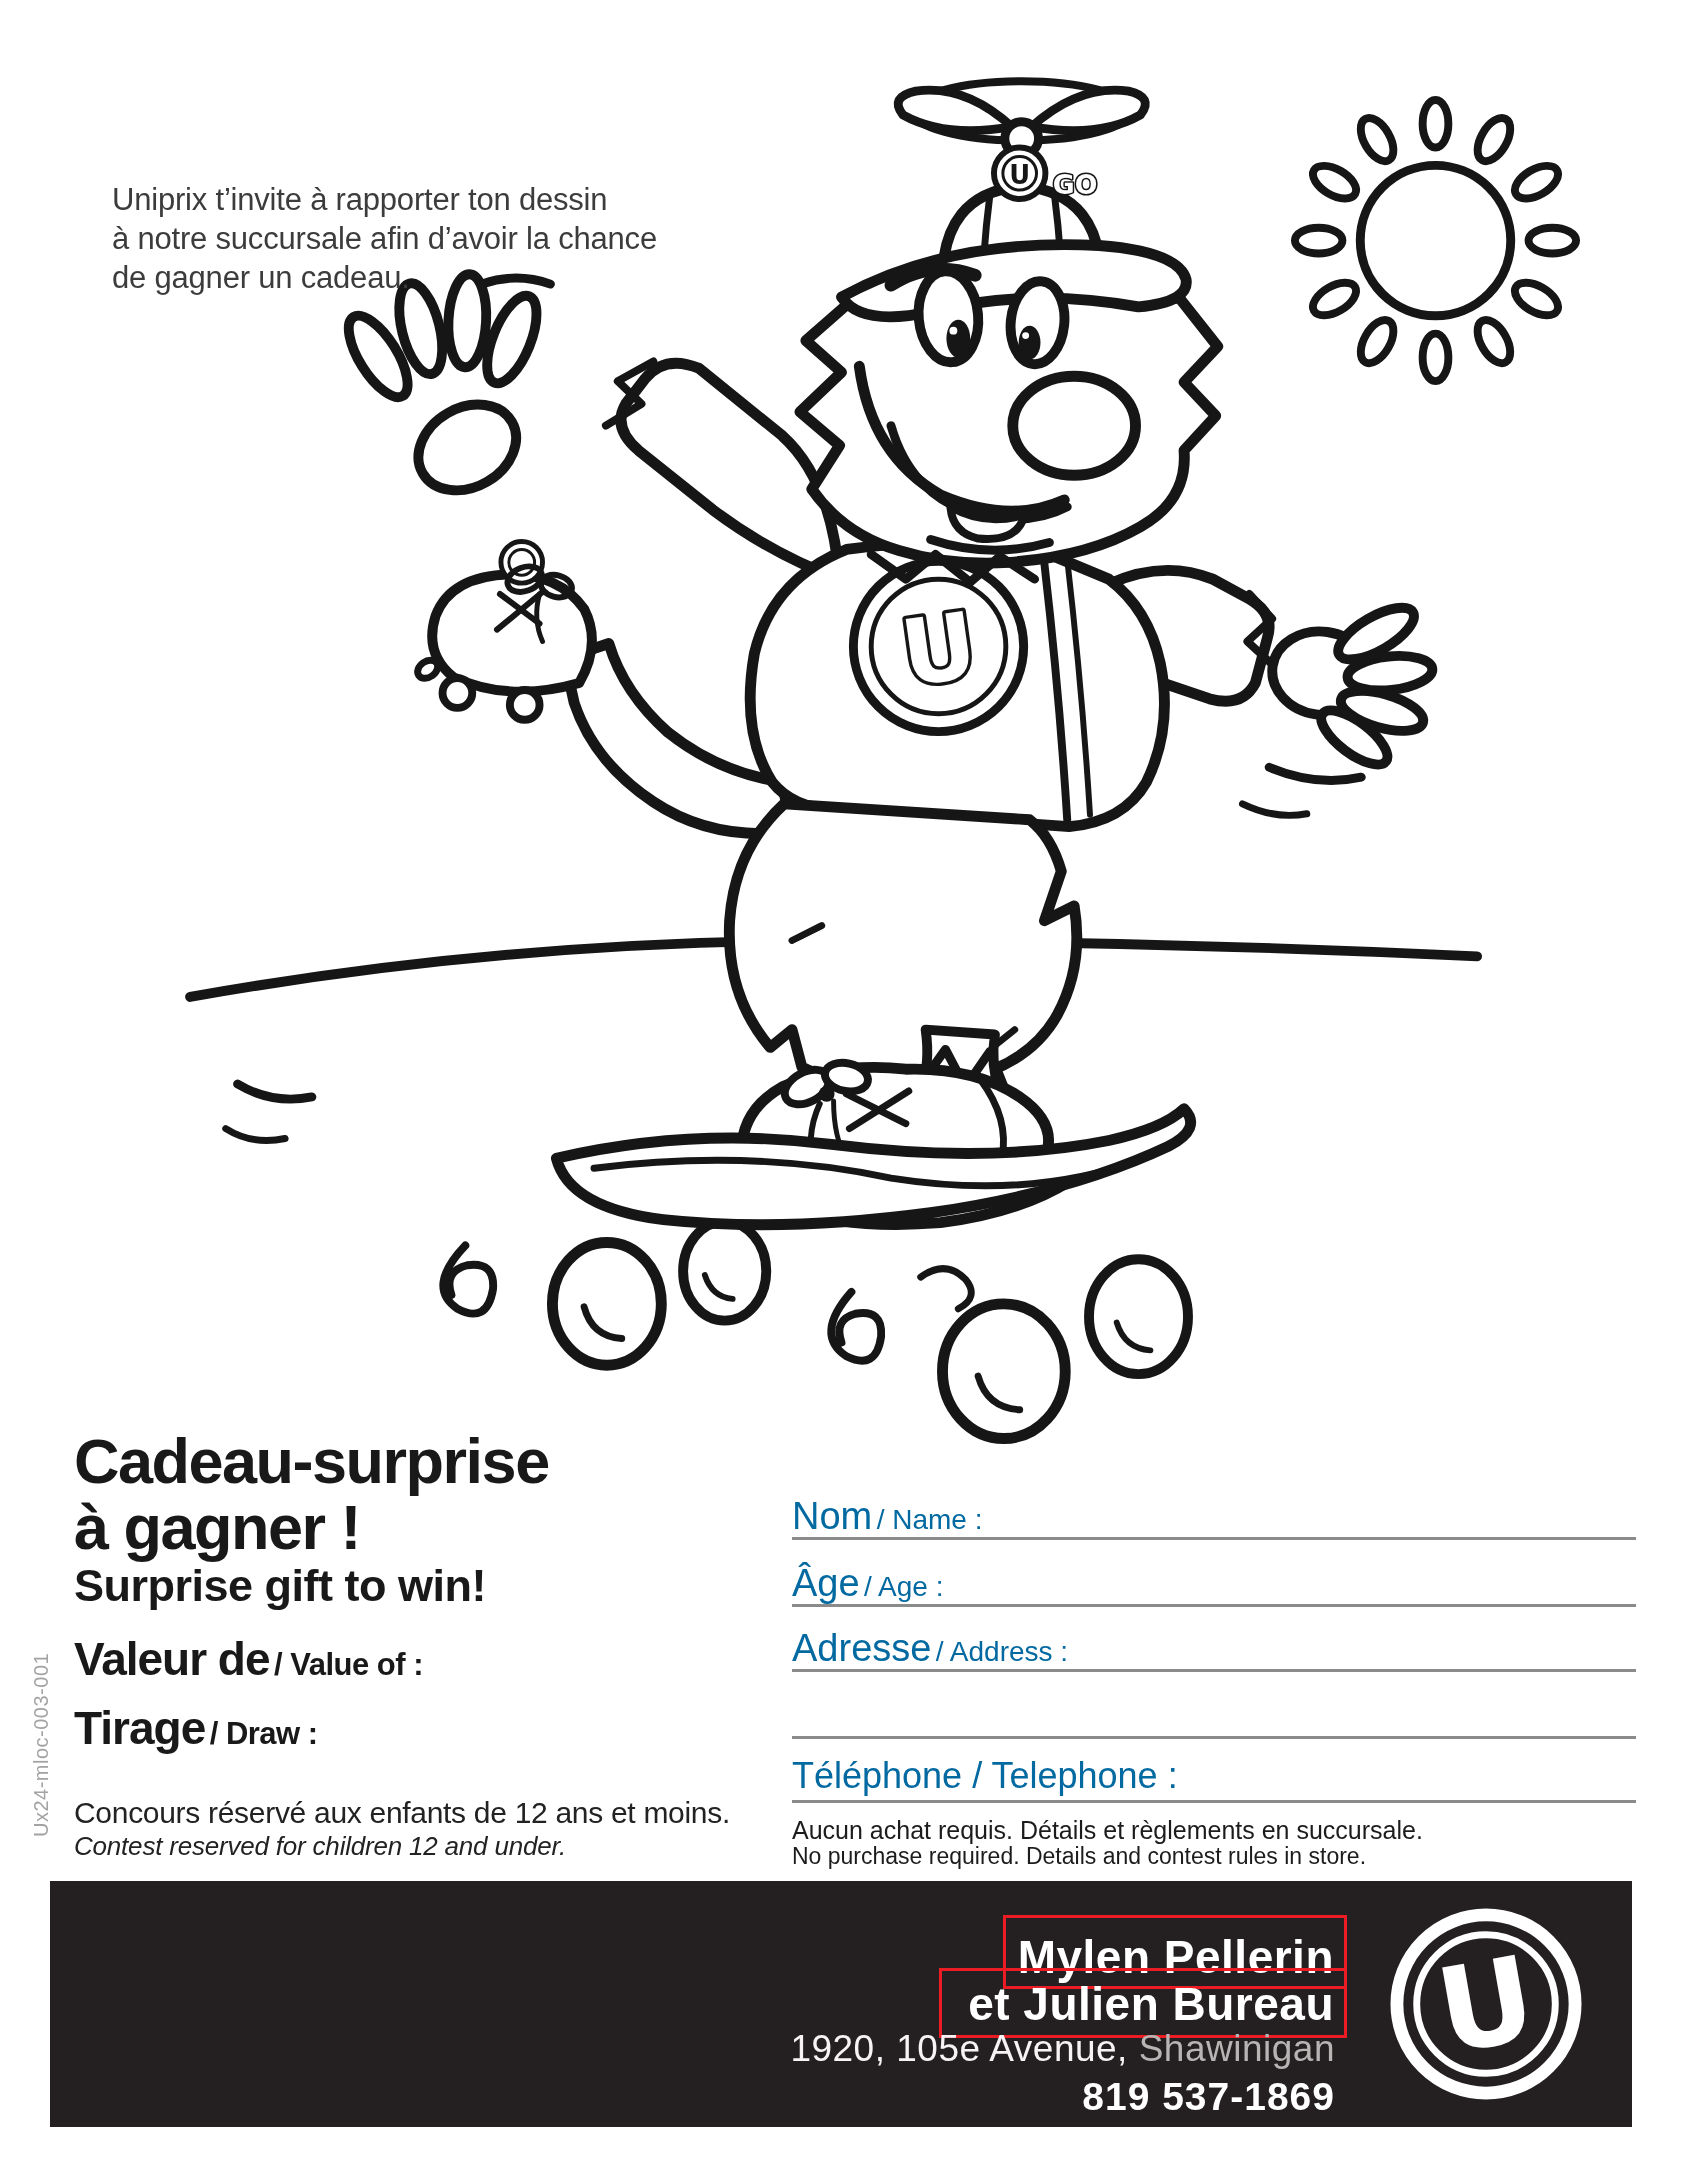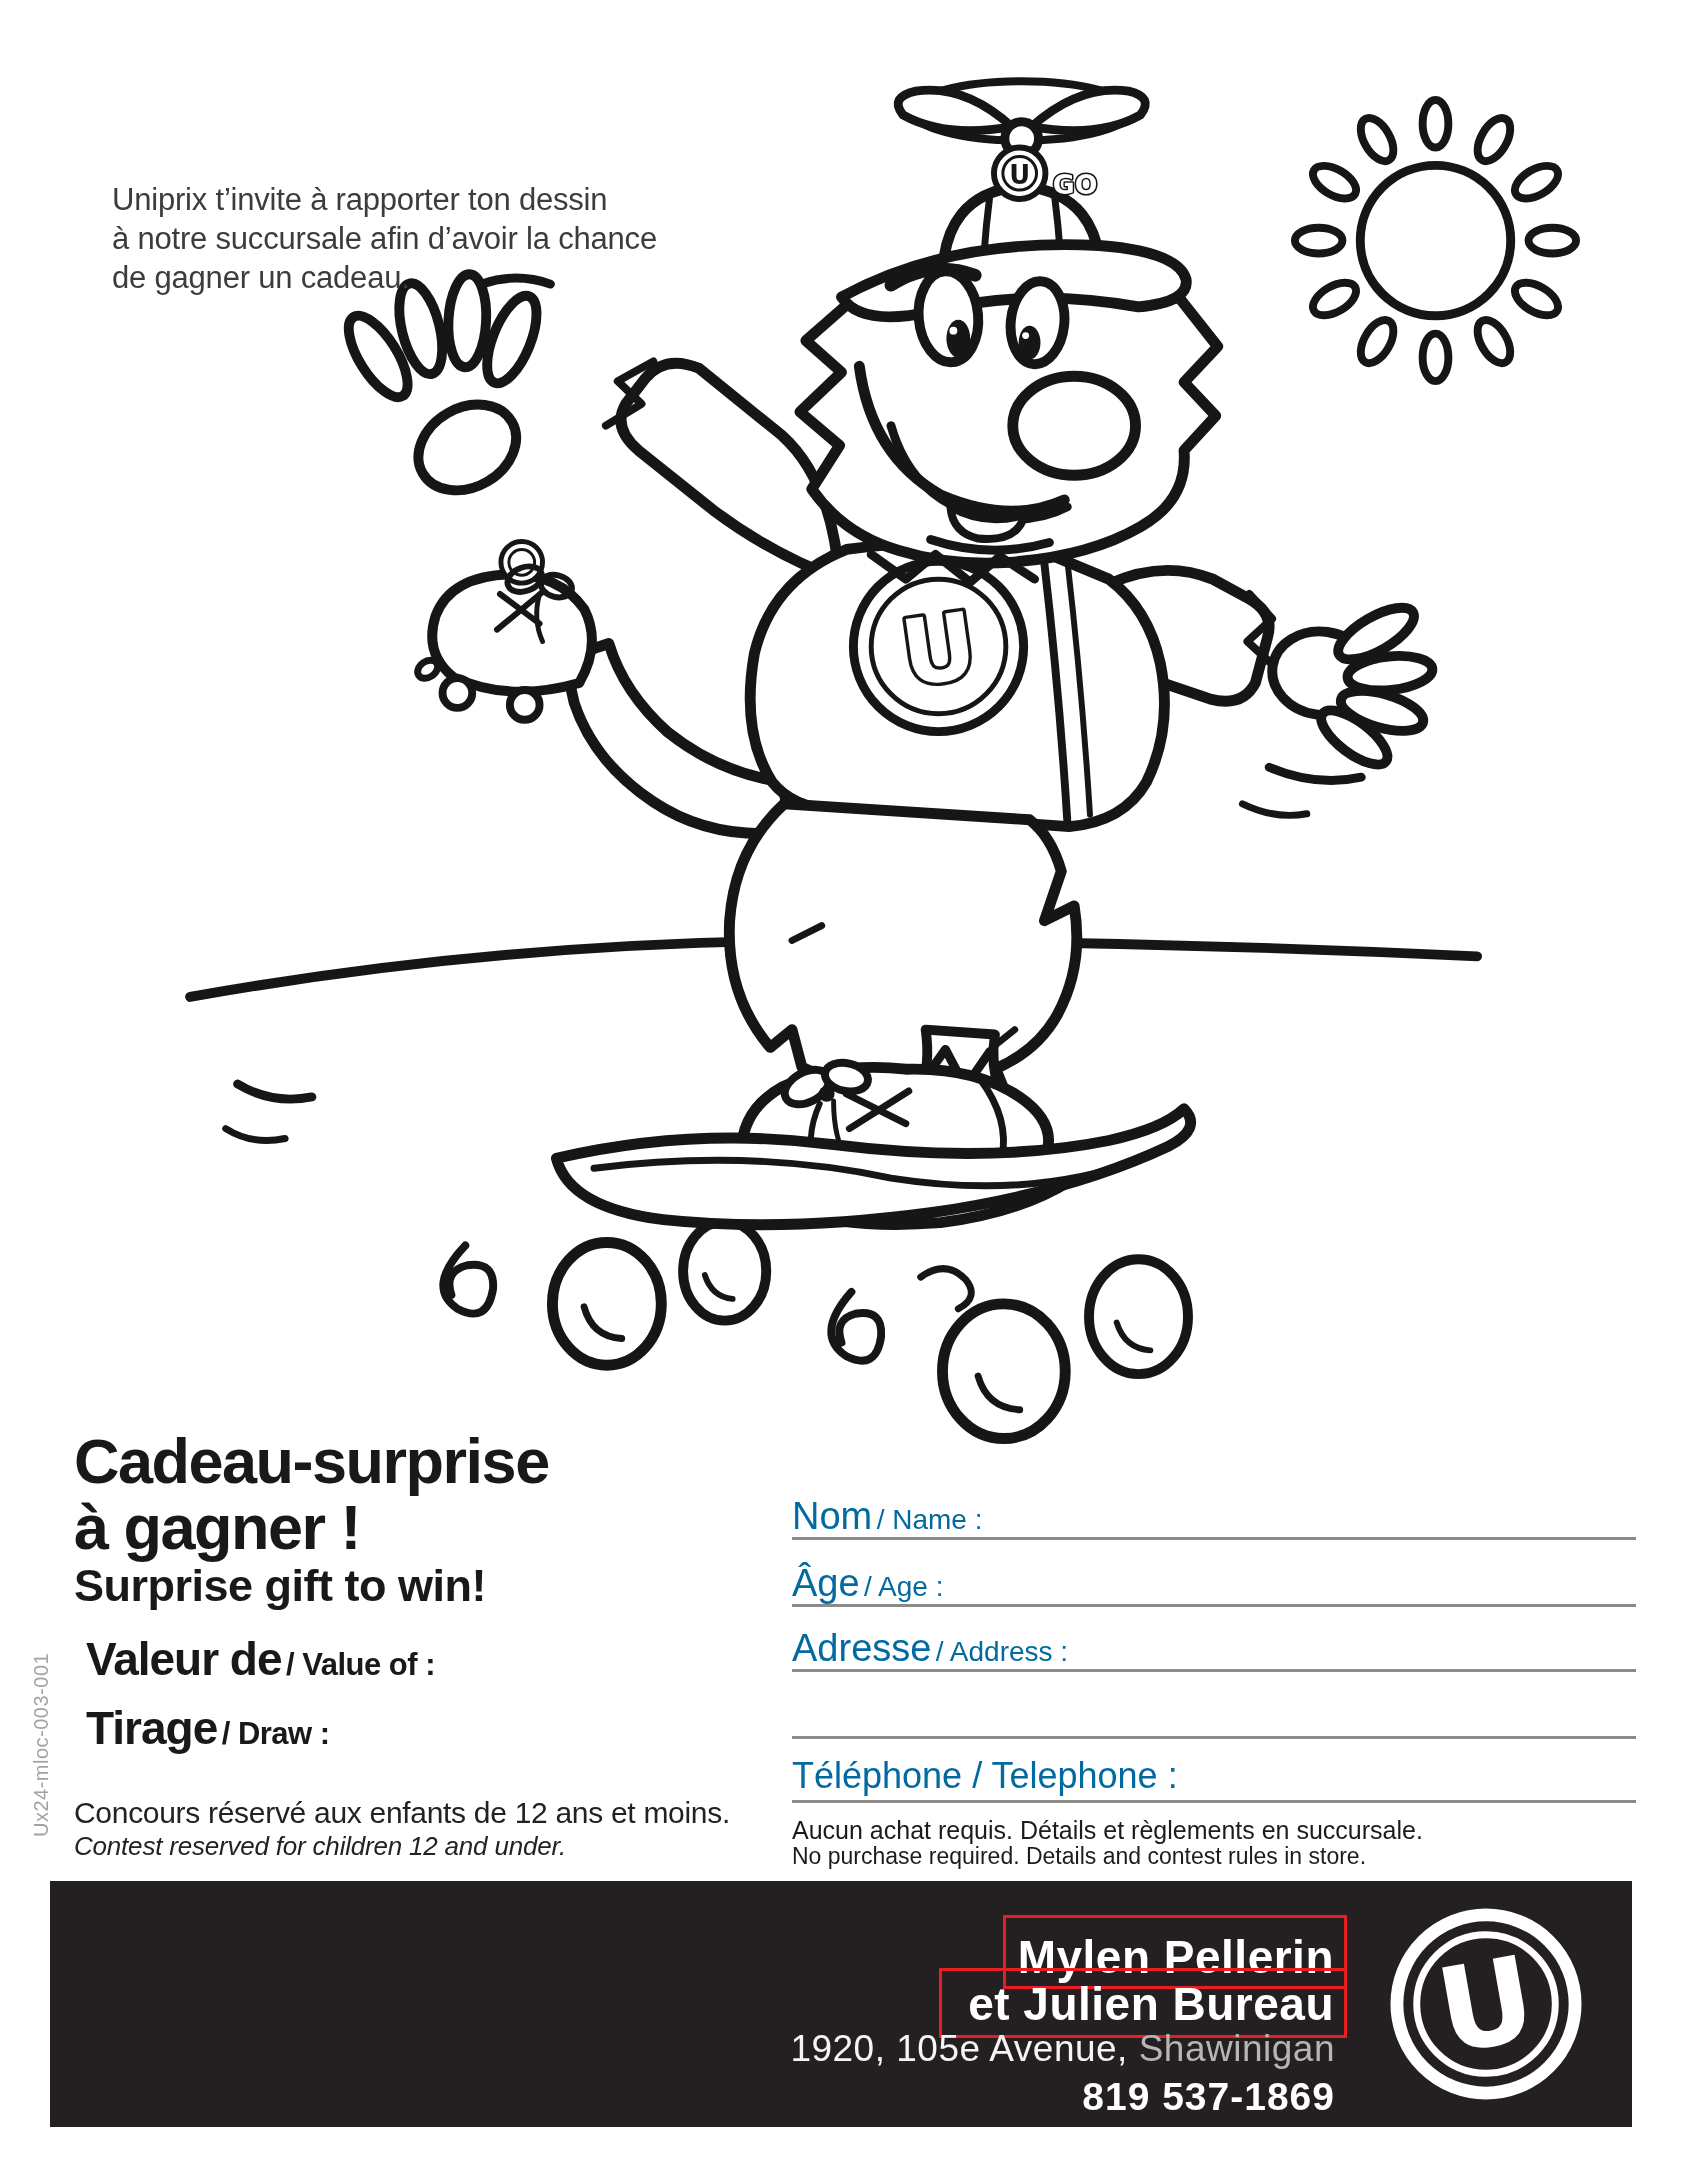--- a/index.html
+++ b/index.html
@@ -7,21 +7,21 @@
         font-family:"Liberation Sans", sans-serif;color:#161616;}
   .abs{position:absolute;}
   
   .title{left:99px;top:46px;font-family:"DejaVu Serif","Liberation Serif",serif;
          font-weight:bold;font-size:92px;letter-spacing:0px;color:#1b1b1b;}
   .intro{left:103px;top:180px;font-size:31px;line-height:39px;color:#3c3c3c;letter-spacing:-0.2px;margin-left:9px;}
   
   .prize-fr{left:74px;top:1428px;font-size:63px;line-height:66px;font-weight:bold;
             letter-spacing:-1.5px;color:#191919;}
   .prize-en{left:74px;top:1560px;font-size:45px;font-weight:bold;letter-spacing:-0.5px;color:#191919;}
-  .label-row{left:86px;color:#191919;font-weight:bold;text-align:right;}
+  .label-row{left:74px;color:#191919;font-weight:bold;text-align:right;}
   .label-row .big{font-size:46px;letter-spacing:-1px;}
   .label-row .small{font-size:31px;letter-spacing:-0.5px;}
   .eligibility-fr{left:74px;top:1796px;font-size:30px;color:#222;letter-spacing:-0.3px;}
   .eligibility-en{left:74px;top:1831px;font-size:26px;color:#222;letter-spacing:-0.2px;font-style:italic;}
   
   .field-label{left:792px;color:#0369a1;}
   .field-label .fr{font-size:38px;font-weight:400;}
   .field-label .en{font-size:28px;font-weight:400;}
   .field-line{left:792px;width:844px;height:0;border-top:3px solid #8b8b8b;}
   .note-fr{left:792px;top:1816px;font-size:25px;font-weight:500;color:#1c1c1c;}

